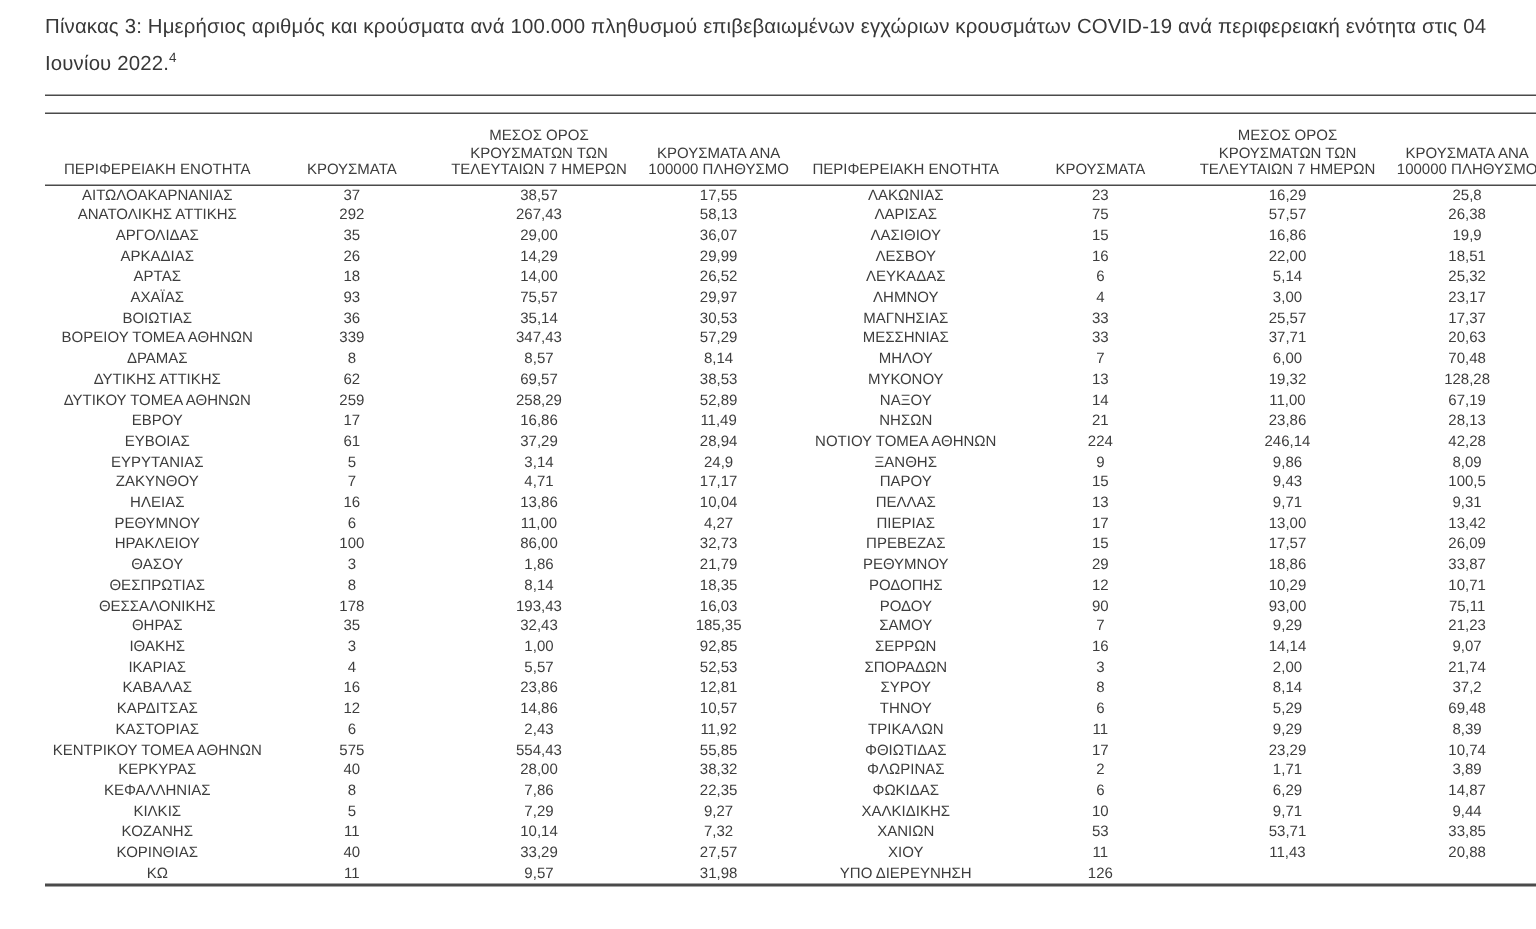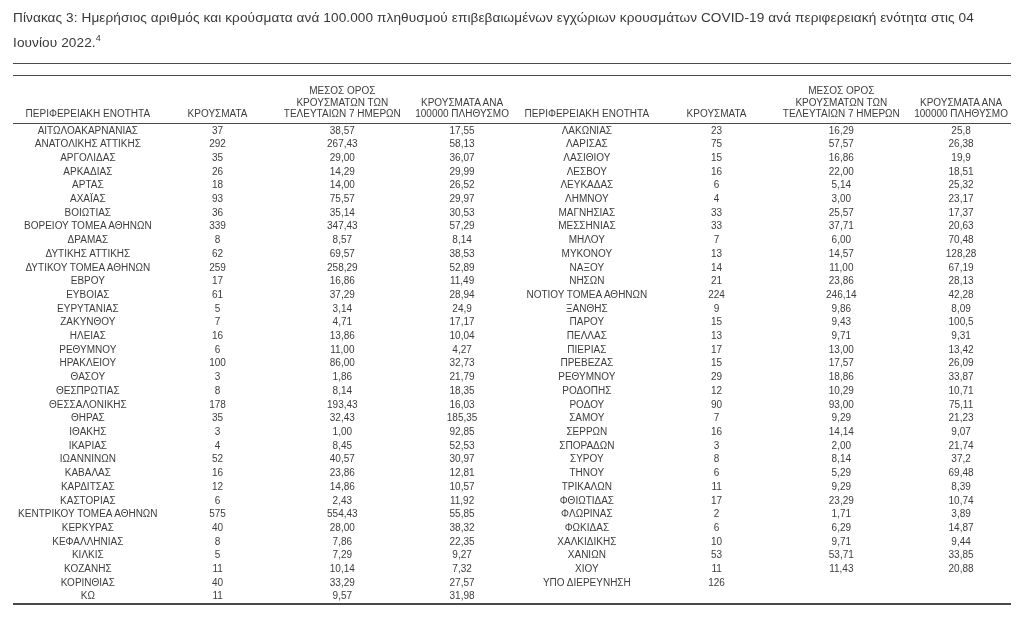--- a/index.html
+++ b/index.html
@@ -3,21 +3,21 @@
 <meta charset="utf-8">
 <style>
   html, body {
     margin: 0; padding: 0;
     width: 1024px; height: 619px;
     background: #ffffff;
     overflow: hidden;
     font-family: "Liberation Sans", sans-serif;
     color: #3d3d3d;
   }
-  .page { padding: 7px 13px 0 13px; }
+  .page { padding: 7px 13px 0 13px; margin-left: 17px; }
 
   .doc-title {
     font-size: 13.6px;
     line-height: 21px;
     color: #383838;
     letter-spacing: 0.1px;
     width: 990px;
   }
   .doc-title sup { font-size: 9px; }
 
@@ -232,28 +232,22 @@
           </div>
           <div class="trow">
             <div class="cell c0">ΙΘΑΚΗΣ</div>
             <div class="cell c1">3</div>
             <div class="cell c2">1,00</div>
             <div class="cell c3">92,85</div>
           </div>
           <div class="trow">
             <div class="cell c0">ΙΚΑΡΙΑΣ</div>
             <div class="cell c1">4</div>
-            <div class="cell c2">8,45</div>
+            <div class="cell c2">5,57</div>
             <div class="cell c3">52,53</div>
-          </div>
-          <div class="trow">
-            <div class="cell c0">ΙΩΑΝΝΙΝΩΝ</div>
-            <div class="cell c1">52</div>
-            <div class="cell c2">40,57</div>
-            <div class="cell c3">30,97</div>
           </div>
           <div class="trow">
             <div class="cell c0">ΚΑΒΑΛΑΣ</div>
             <div class="cell c1">16</div>
             <div class="cell c2">23,86</div>
             <div class="cell c3">12,81</div>
           </div>
           <div class="trow">
             <div class="cell c0">ΚΑΡΔΙΤΣΑΣ</div>
             <div class="cell c1">12</div>
@@ -360,21 +354,21 @@
           </div>
           <div class="trow">
             <div class="cell c0">ΜΗΛΟΥ</div>
             <div class="cell c1">7</div>
             <div class="cell c2">6,00</div>
             <div class="cell c3">70,48</div>
           </div>
           <div class="trow">
             <div class="cell c0">ΜΥΚΟΝΟΥ</div>
             <div class="cell c1">13</div>
-            <div class="cell c2">14,57</div>
+            <div class="cell c2">19,32</div>
             <div class="cell c3">128,28</div>
           </div>
           <div class="trow">
             <div class="cell c0">ΝΑΞΟΥ</div>
             <div class="cell c1">14</div>
             <div class="cell c2">11,00</div>
             <div class="cell c3">67,19</div>
           </div>
           <div class="trow">
             <div class="cell c0">ΝΗΣΩΝ</div>

